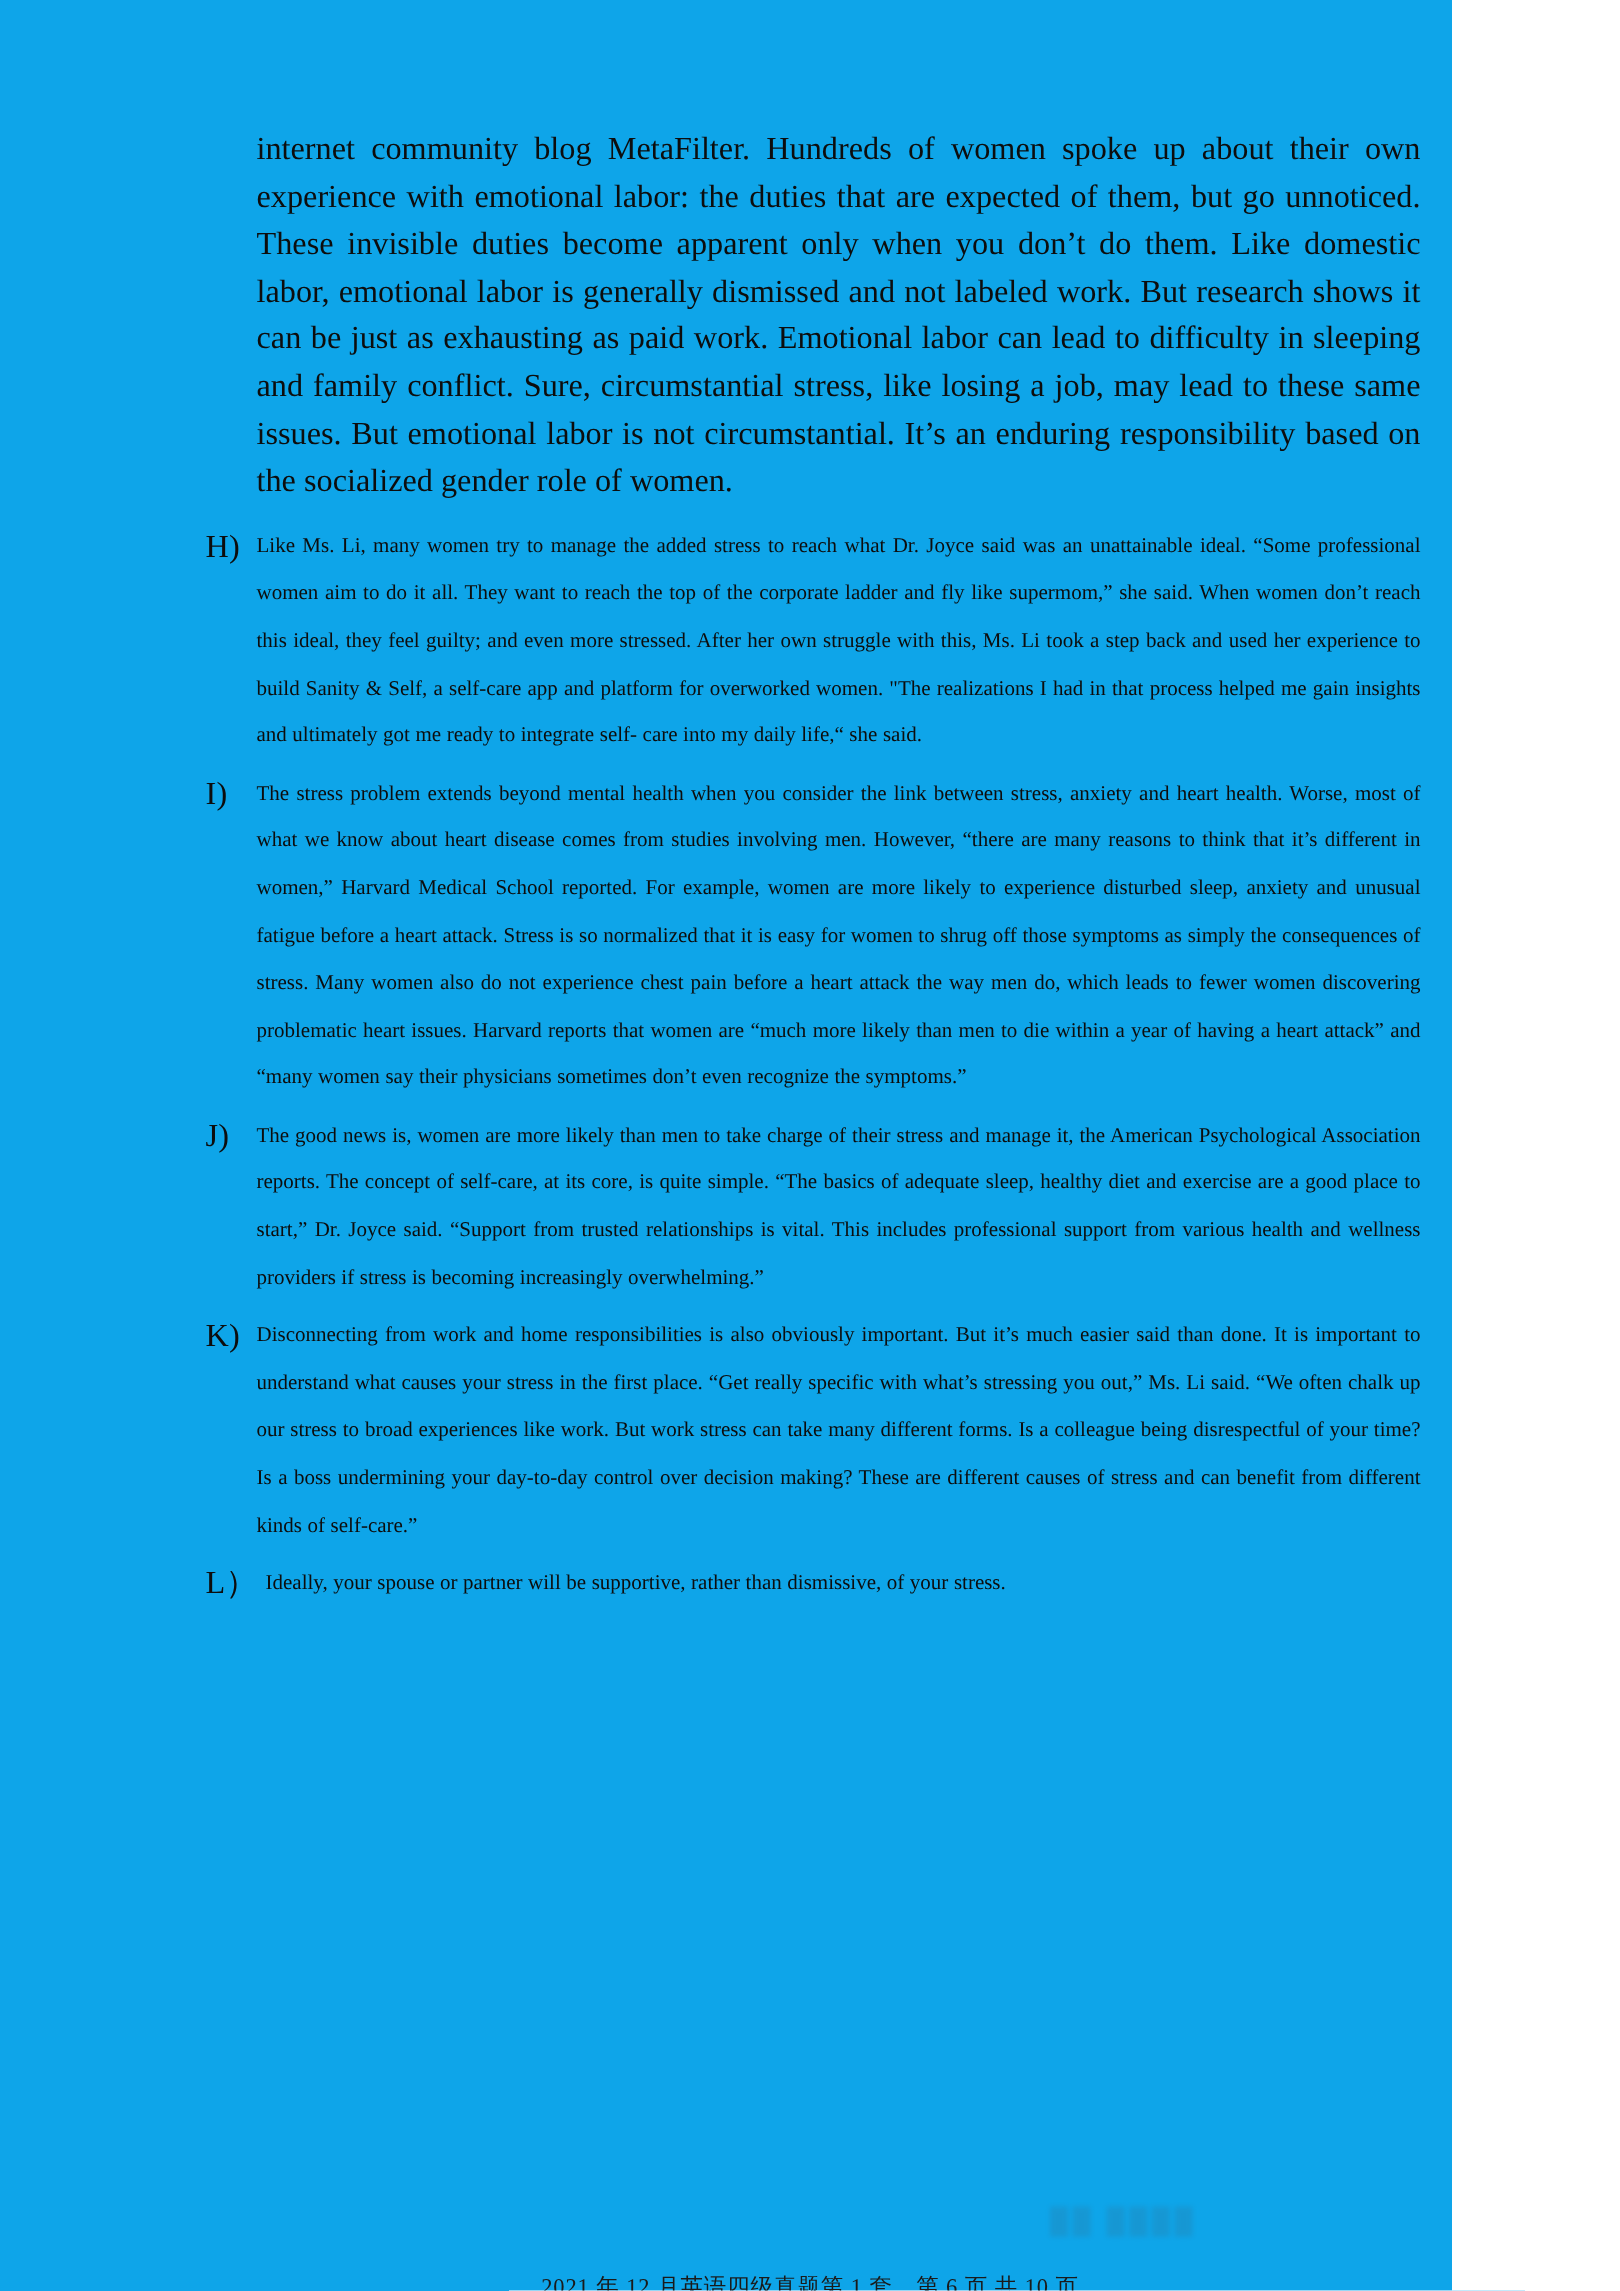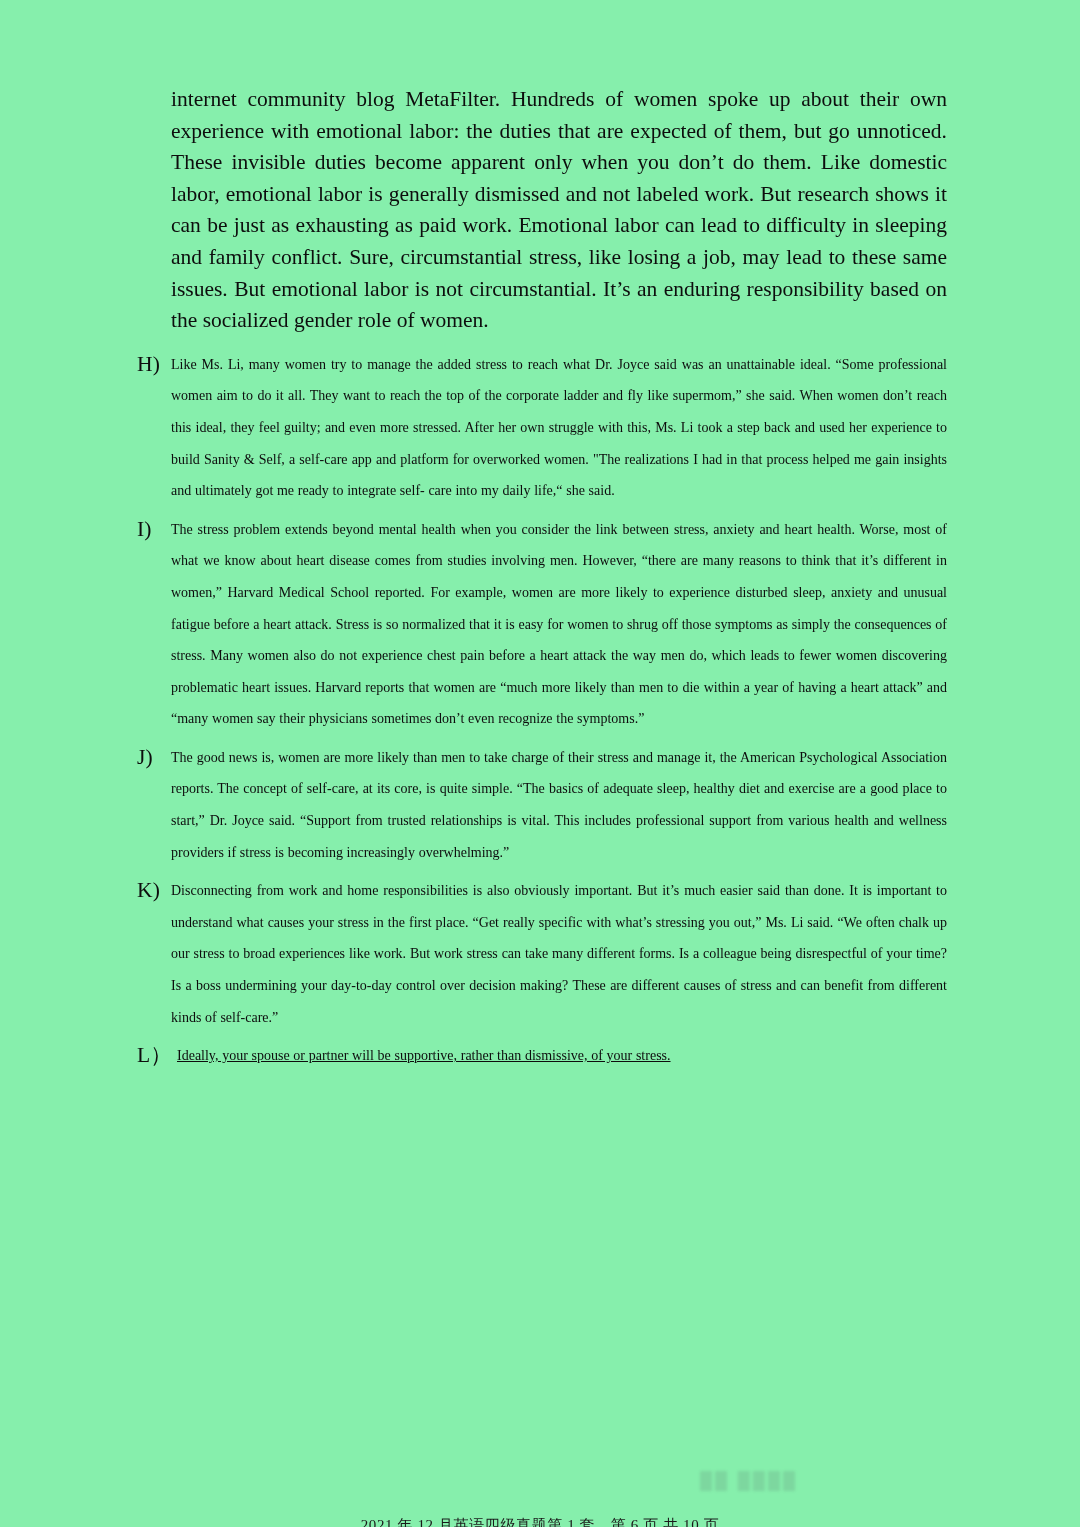--- a/index.html
+++ b/index.html
@@ -14,23 +14,23 @@
     overflow: hidden;
     font-family: "Liberation Serif", "DejaVu Serif", serif;
     color: #0d0d0d;
     -webkit-font-smoothing: antialiased;
   }
 
   .page {
     position: absolute;
     left: 0;
     top: 0;
-    width: 1080px;
+    width: 968px;
     height: 1527px;
-    background: #86efac;
+    background: #0ea5e9;
   }
 
   .content {
     position: absolute;
     left: 137px;
     top: 84px;
     width: 810px;
   }
 
   
@@ -74,21 +74,20 @@
     text-align-last: left;
     margin-left: 34px;
     width: 776px;
     margin-bottom: 12px;
   }
 
   
   .para.single .para-body {
     text-align: center;
     text-align-last: left;
-    text-decoration: underline;
   }
   .para.single .para-label {
     flex: 0 0 40px;
     width: 40px;
   }
 
   
   .footer {
     position: absolute;
     left: 0;

